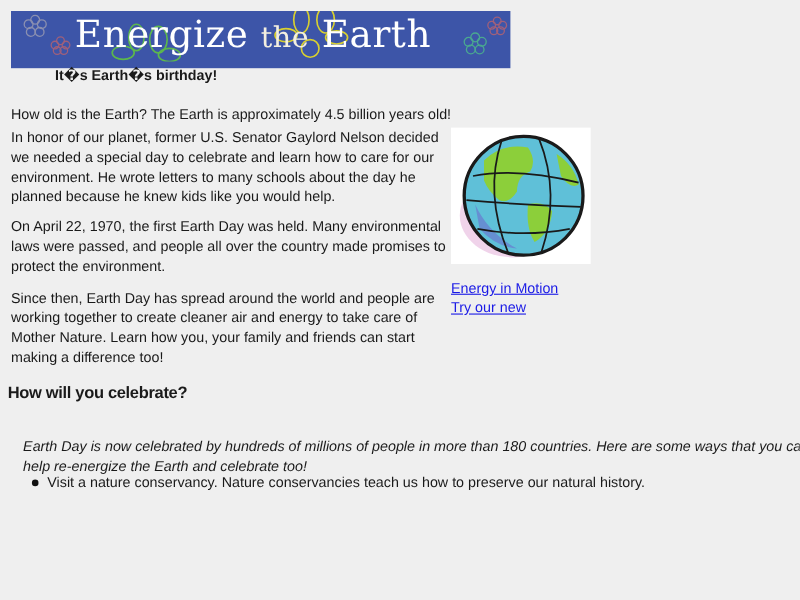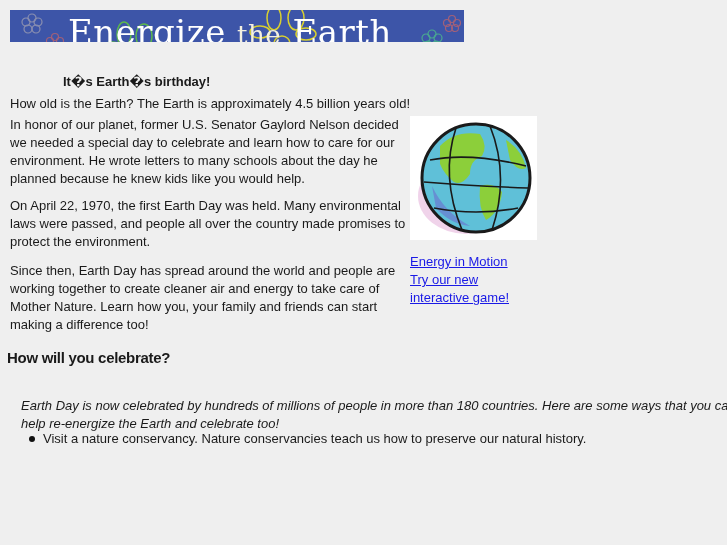--- a/index.html
+++ b/index.html
@@ -13,21 +13,21 @@
     body {
       font-family: "Liberation Sans", "DejaVu Sans", sans-serif;
       color: #1a1a1a;
       position: relative;
     }
     .banner {
       position: absolute;
       left: 10px;
       top: 10px;
       width: 454px;
-      height: 32px;
+      height: 52px;
       background: #3d55a8;
       overflow: hidden;
     }
     .banner-title {
       position: absolute;
       left: 58px;
       top: 2px;
       font-family: "DejaVu Serif", "Liberation Serif", serif;
       font-size: 34px;
       color: #ffffff;
@@ -39,21 +39,21 @@
       font-size: 26px;
       color: #f3efe0;
     }
     .banner svg { position: absolute; left: 0; top: 0; }
     .h-birthday {
       position: absolute;
       left: 10px;
       top: 61px;
       font-size: 13px;
       font-weight: bold;
-      margin: 13px;
+      margin: 0;
       padding-left: 40px;
     }
     .p {
       position: absolute;
       left: 10px;
       font-size: 13px;
       line-height: 18px;
       margin: 0;
     }
     .globe {
@@ -202,21 +202,20 @@
       <path d="M24 92 Q66 100 108 92"></path>
       <path d="M46 12 Q30 60 52 114"></path>
       <path d="M80 10 Q100 60 82 114"></path>
     </g>
   </svg>
 </div>
 
 <div class="dont-miss">
   <a>Energy in Motion</a>
   <a>Try our new</a>
-  <a>interactive game!</a>
 </div>
 
 <h2 class="h-celebrate">How will you celebrate?</h2>
 
 <p class="p2">Earth Day is now celebrated by hundreds of millions of people in more than 180 countries. Here are some ways that you can help re-energize the Earth and celebrate too!</p>
 
 <ul class="ways">
   <li>Visit a nature conservancy. Nature conservancies teach us how to preserve our natural history.</li>
 </ul>
 

